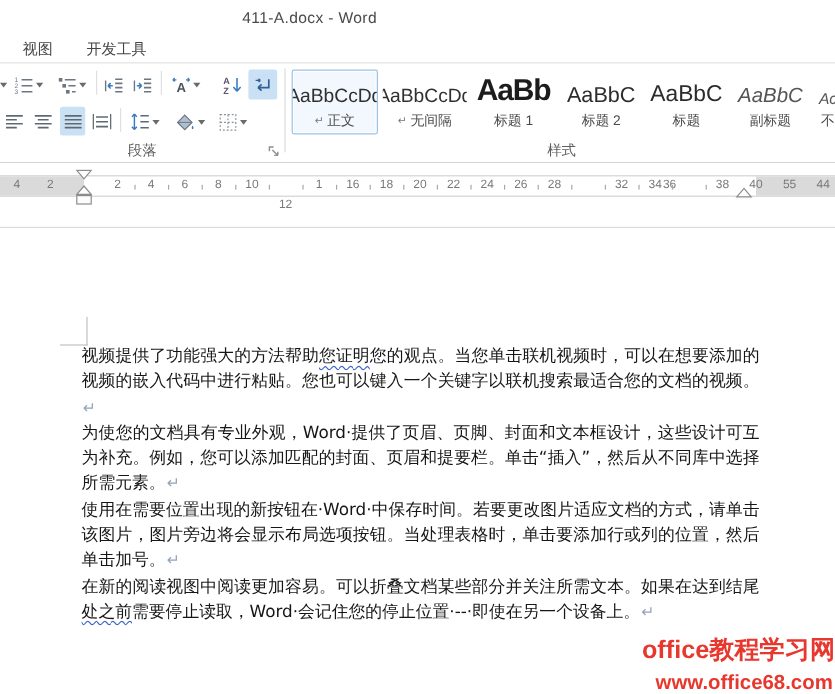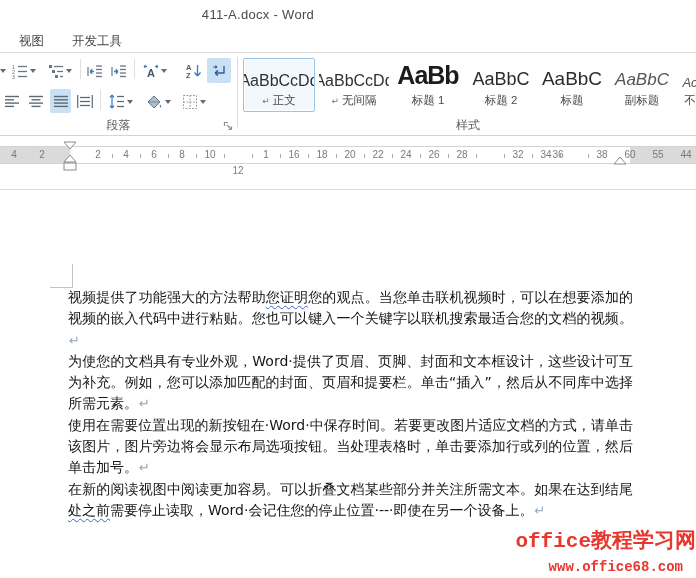--- a/index.html
+++ b/index.html
@@ -48,23 +48,23 @@
   .page-top-line { position:absolute; top:53px; left:0; width:100%; height:1px; background:#dcdcdc; }
   
   .doc { position:absolute; top:190px; left:0; width:100%; height:388px; background:#fff; }
   .crop-v { position:absolute; left:72px; top:74px; width:1px; height:24px; background:#c2c2c2; }
   .crop-h { position:absolute; left:50px; top:97px; width:23px; height:1px; background:#c2c2c2; }
   .doc-text { position:absolute; left:68px; top:97px; width:565px; font-family:"DejaVu Sans","Liberation Sans",sans-serif;
     font-size:14px; line-height:21.3px; color:#161616; text-align:justify; }
   .doc-text p { margin:0; }
   .wavy { text-decoration:underline; text-decoration-style:wavy; text-decoration-color:var(--grammar,#3f65cf); text-decoration-thickness:1px; text-underline-offset:3px; }
   .pmark { color:#93a6ba; font-size:13px; padding-left:1px; }
-  .watermark { position:absolute; right:0; top:341px; text-align:right; line-height:1;font-family:Liberation Mono, monospace; }
+  .watermark { position:absolute; right:0; top:341px; text-align:right; line-height:1; }
   .wm1 { font-size:21px; font-weight:bold; color:var(--wmred,#e8382e); letter-spacing:0; }
-  .wm2 { font-size:14px; font-weight:bold; color:var(--wmred,#e8382e); margin-top:8px; padding-right:13px; }
+  .wm2 { font-size:17px; font-weight:bold; color:var(--wmred,#e8382e); margin-top:8px; padding-right:2px; }
   svg { display:block; }
 </style>
 </head>
 <body>
 
 <div class="app" style="--hl: #c9e0f5; --grammar: #3f65cf; --wmred: #e8382e;">
 
   <div class="titlebar">
     <div class="title">411-A.docx - Word</div>
   </div>
@@ -296,21 +296,21 @@
         <span class="rnum" style="left: 350px;">20</span>
         <span class="rnum" style="left: 378px;">22</span>
         <span class="rnum" style="left: 406px;">24</span>
         <span class="rnum" style="left: 434px;">26</span>
         <span class="rnum" style="left: 462px;">28</span>
         <span class="rnum" style="left: 490px; margin-top: 48px;">30</span>
         <span class="rnum" style="left: 518px;">32</span>
         <span class="rnum" style="left: 546px; text-align: right;">34</span>
         <span class="rnum" style="left: 558px;">36</span>
         <span class="rnum" style="left: 602px;">38</span>
-        <span class="rnum" style="left: 630px;">60</span>
+        <span class="rnum" style="left: 630px;">40</span>
         <span class="rnum" style="left: 658px;">55</span>
         <span class="rnum" style="left: 686px;">44</span>
         <div class="rtick" style="left: 112px;"></div>
         <div class="rtick" style="left: 140px;"></div>
         <div class="rtick" style="left: 168px;"></div>
         <div class="rtick" style="left: 196px;"></div>
         <div class="rtick" style="left: 224px;"></div>
         <div class="rtick" style="left: 252px;"></div>
         <div class="rtick" style="left: 280px;"></div>
         <div class="rtick" style="left: 308px;"></div>

